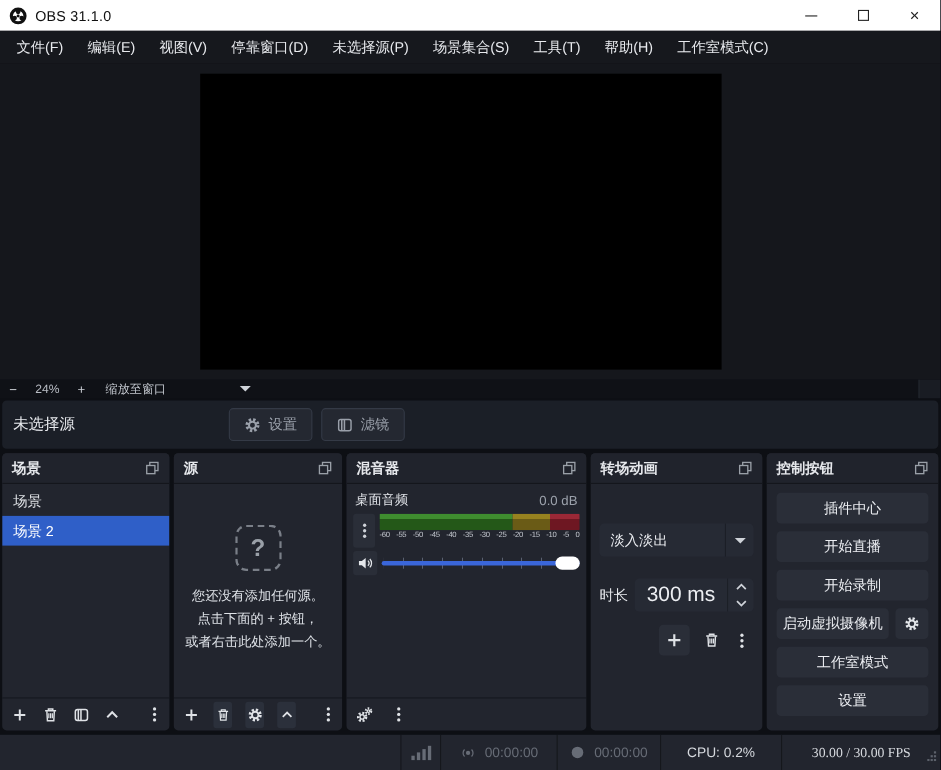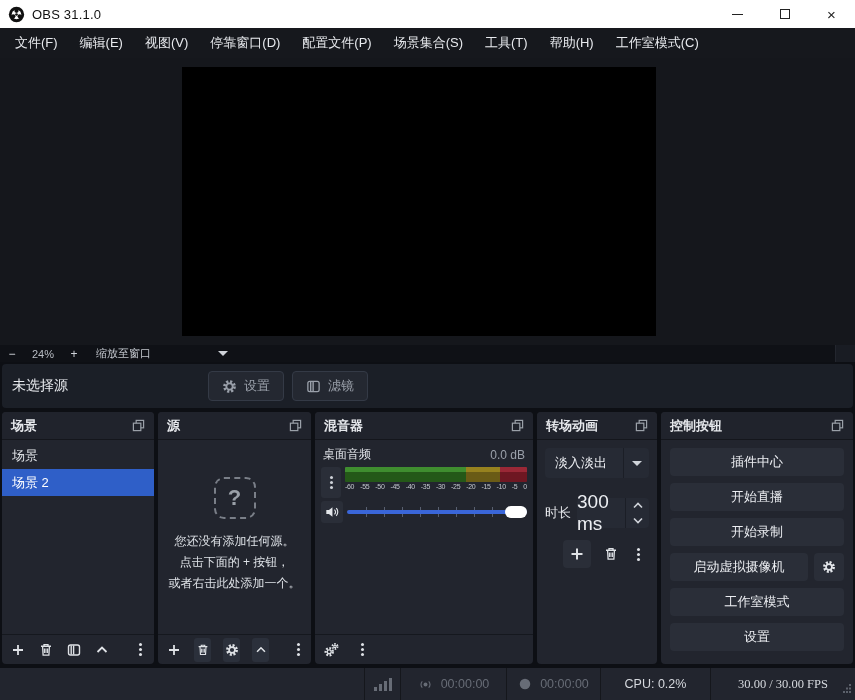--- a/index.html
+++ b/index.html
@@ -36,21 +36,21 @@
   .sourcebar { height:44px; background:#1b1f27; border-radius:4px; display:flex; align-items:center; padding:0 10px; }
   .no-source-label { color:#e9ebef; font-size:14px; }
   .sbtn { display:inline-flex; align-items:center; gap:7px; height:30px; padding:0 13px; background:#242831; border:1px solid #343a46; border-radius:4px; color:#9aa0aa; font-size:13px; cursor:default; }
   .sbtn:first-of-type { margin-left:140px; }
   .sbtn + .sbtn { margin-left:8px; }
   .sbtn svg { width:15px; height:15px; }
 
   
   .docks { height:256px; display:flex; gap:4px; padding:2px; flex:0 0 auto; }
   .panel { background:#22252e; border-radius:4px; display:flex; flex-direction:column; overflow:hidden; }
-  .p-scenes { width:152px; } .p-sources { width:153px; } .p-mixer { width:218px; } .p-trans { width:120px; } .p-controls { flex:1; }
+  .p-scenes { width:152px; } .p-sources { width:153px; } .p-mixer { width:218px; } .p-trans { width:156px;gap:28px; } .p-controls { flex:1; }
   .panel-header { height:28px; flex:0 0 auto; display:flex; align-items:center; padding:0 9px; background:#20232c; border-bottom:1px solid #14161c; }
   .panel-title { color:#e6e8ec; font-size:13px; font-weight:bold; }
   .popout { margin-left:auto; display:inline-flex; color:#9aa0a8; }
   .panel-body { flex:1; display:flex; flex-direction:column; min-height:0; }
   .panel-toolbar { height:30px; flex:0 0 auto; border-top:1px solid #15181e; display:flex; align-items:center; padding:0 8px; gap:12px; color:#dfe2e6; }
   .tb-spacer { flex:1; }
   .icon-16 { width:16px; height:16px; display:inline-flex; }
   .icon-14 { width:14px; height:14px; display:inline-flex; }
   .boxed { width:24px; height:24px; background:#2b303b; border-radius:3px; display:inline-flex; align-items:center; justify-content:center; }
   .kebab { width:14px; height:16px; display:inline-flex; align-items:center; justify-content:center; }
@@ -159,21 +159,21 @@
       <span class="wc">×</span>
     </div>
   </div>
 
   <div class="menubar">
 
   <span class="menuitem">文件(F)</span>
       <span class="menuitem">编辑(E)</span>
       <span class="menuitem">视图(V)</span>
       <span class="menuitem">停靠窗口(D)</span>
-      <span class="menuitem">配置文件(P)</span>
+      <span class="menuitem">未选择源(P)</span>
       <span class="menuitem">场景集合(S)</span>
       <span class="menuitem">工具(T)</span>
       <span class="menuitem">帮助(H)</span>
       <span class="menuitem">工作室模式(C)</span>
     </div>
 
   <div class="preview">
     <div class="canvas"></div>
   </div>
 

